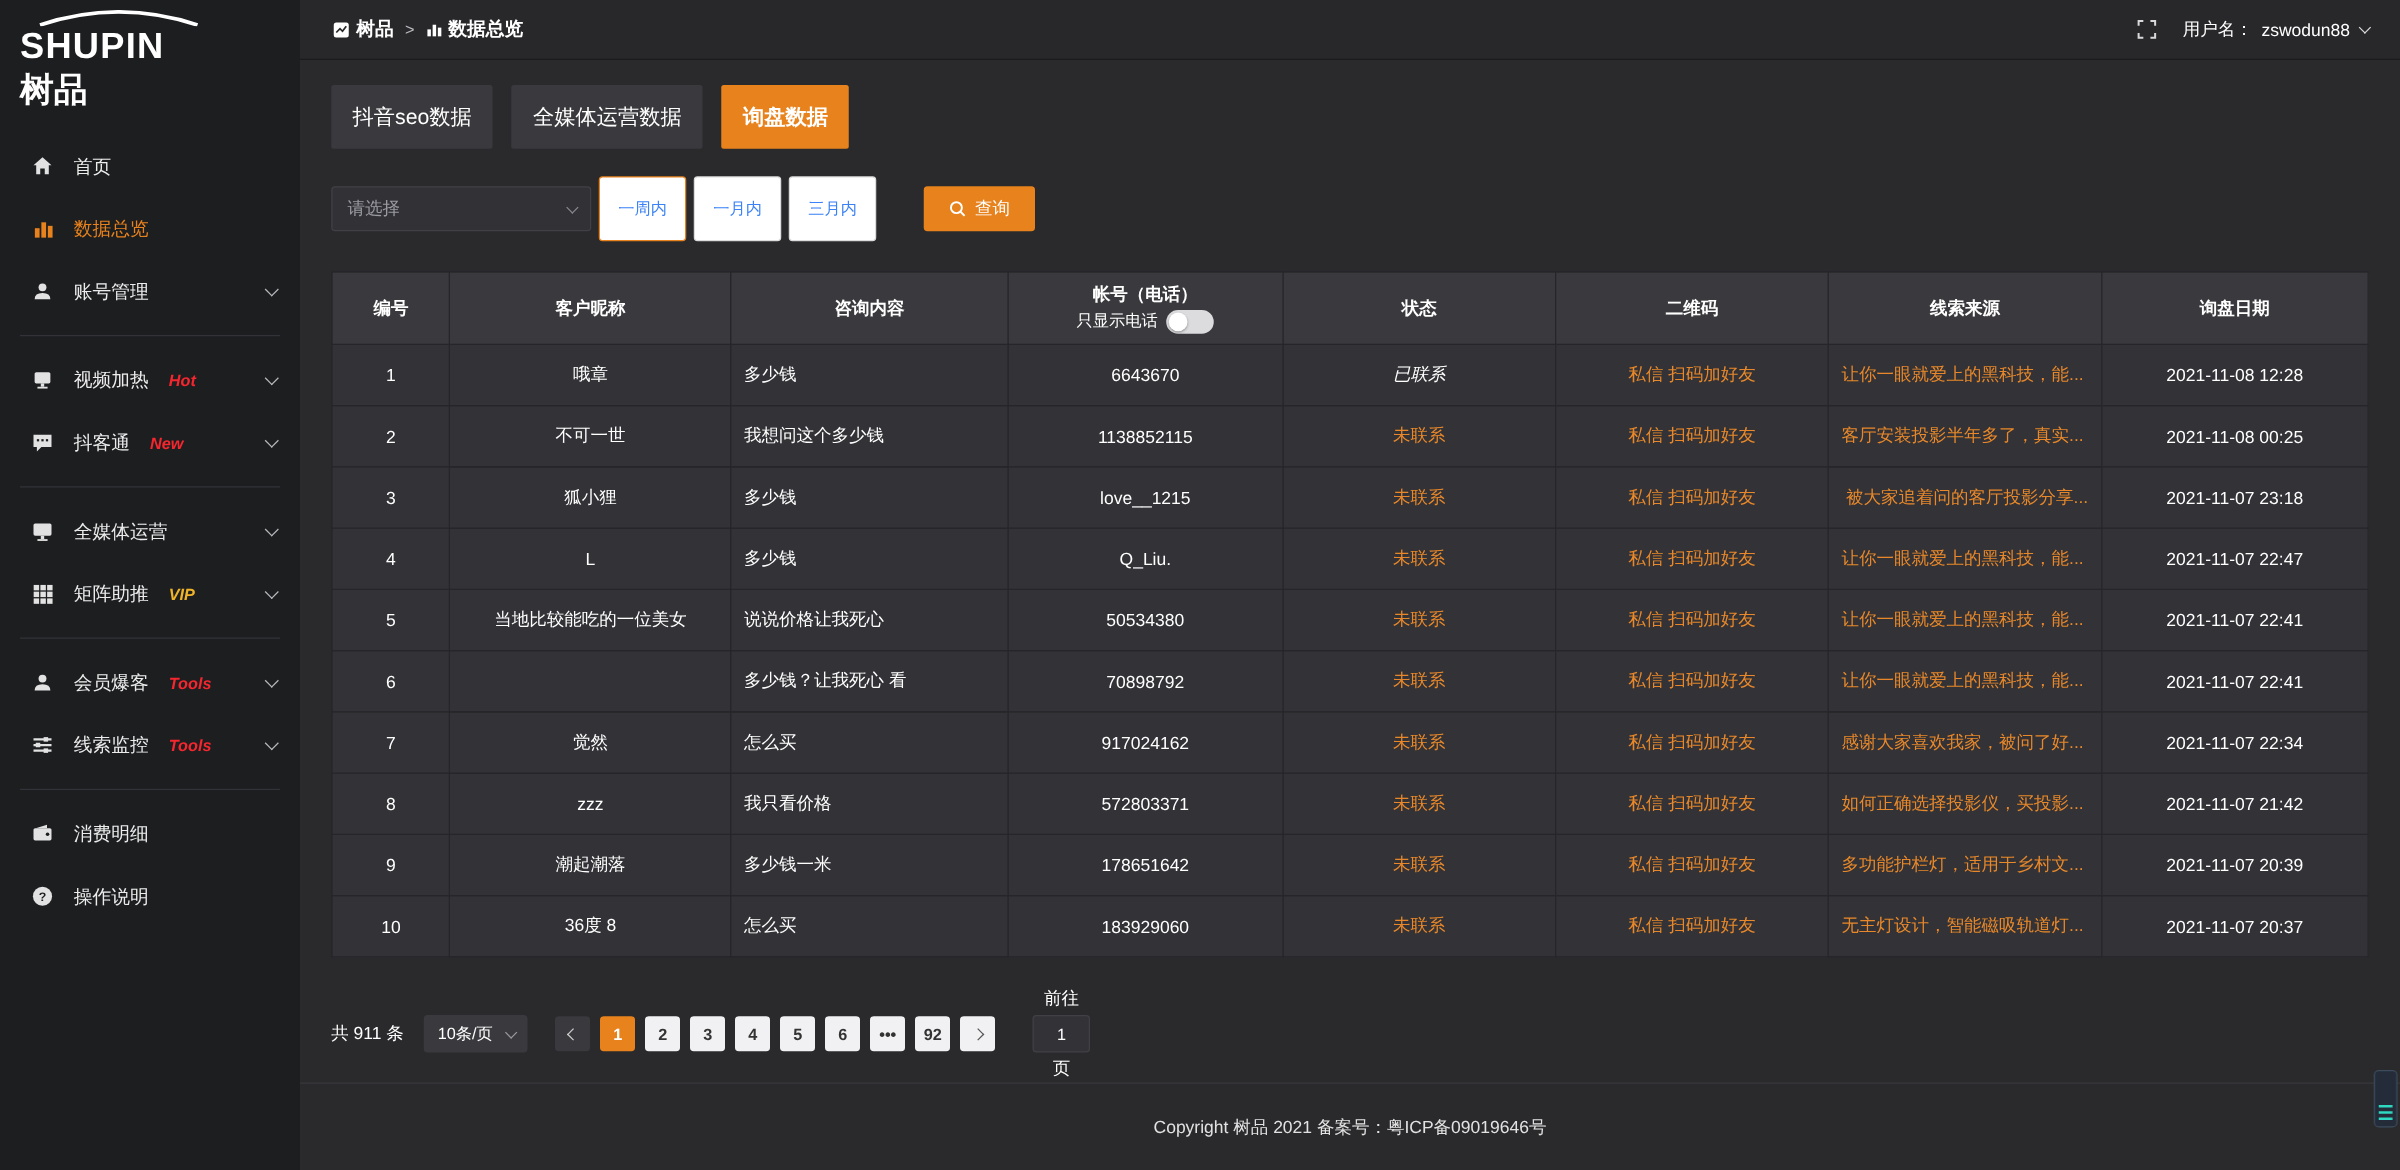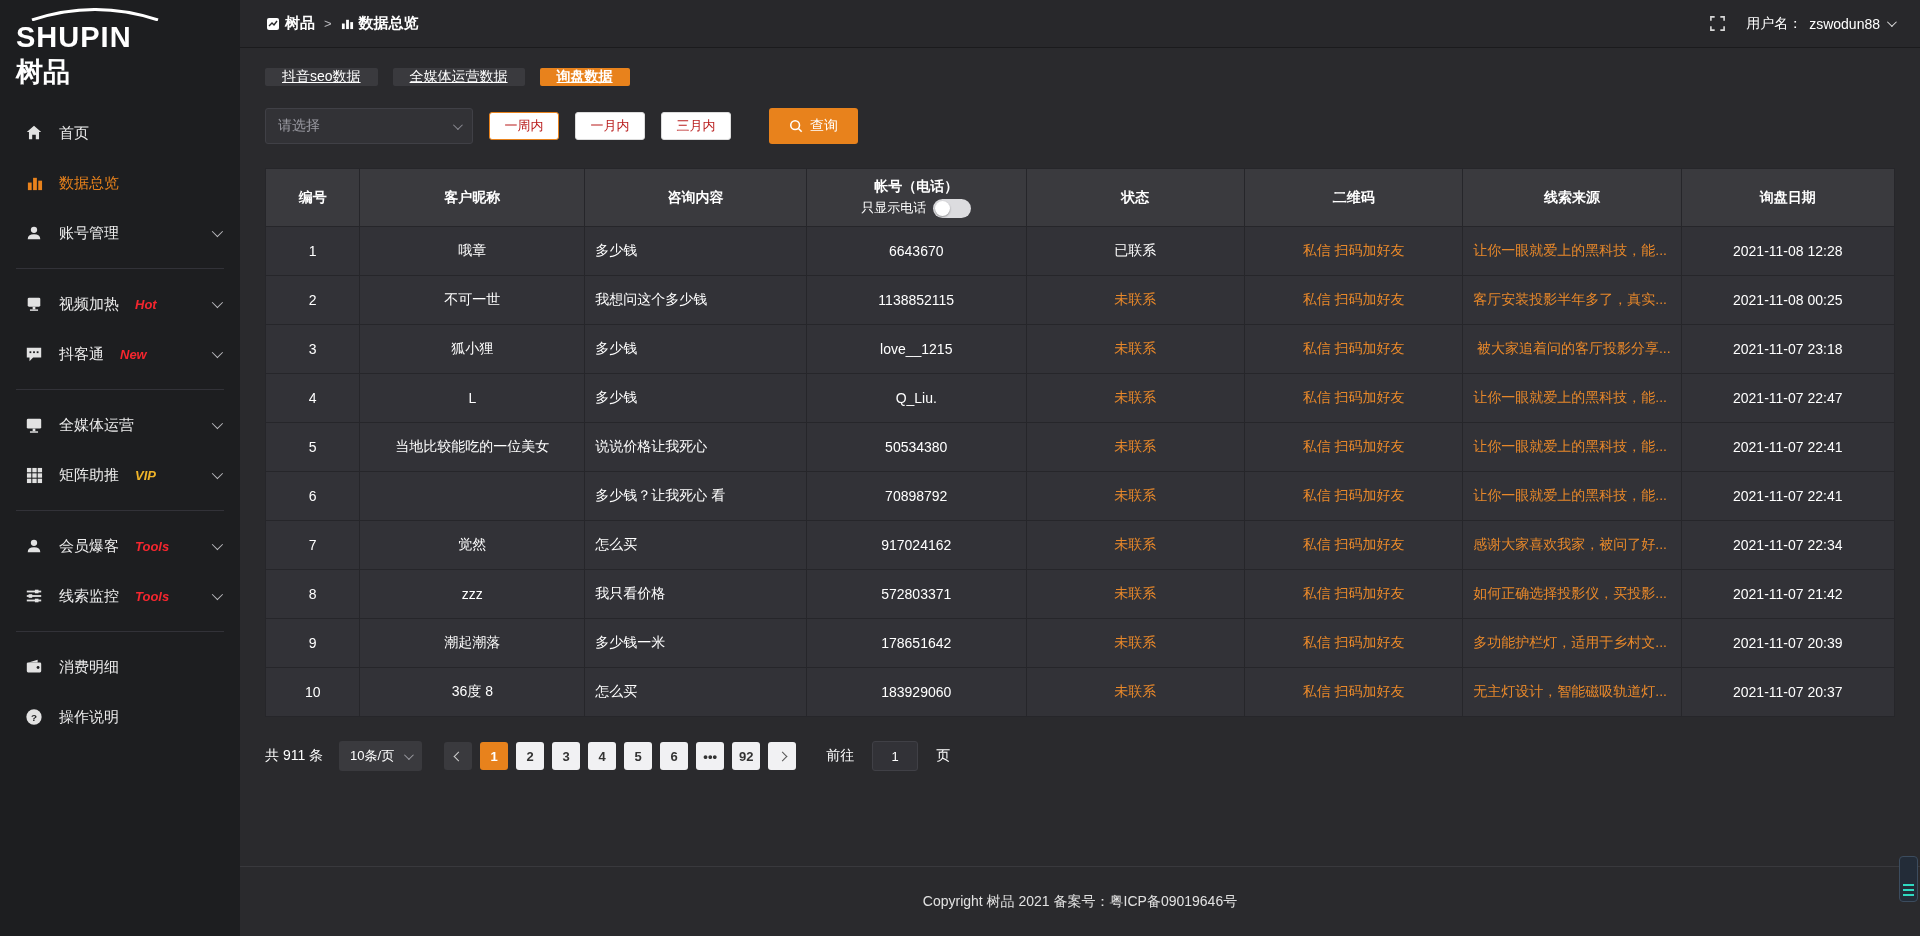--- a/index.html
+++ b/index.html
@@ -29,52 +29,52 @@
   .topbar { height:48px; background:#28282b; border-bottom:1px solid #1b1b1d; display:flex; align-items:center; padding:0 26px; flex-shrink:0; }
   .breadcrumb { display:flex; align-items:center; gap:9px; font-size:15px; font-weight:bold; }
   .bc-sep { color:#b9b9bd; font-weight:normal; font-size:13px; }
   .bc-item { display:flex; align-items:center; gap:5px; cursor:pointer; }
   .topbar-right { margin-left:auto; display:flex; align-items:center; gap:20px; }
   .username { display:flex; align-items:center; gap:7px; font-size:14px; cursor:pointer; }
   .chev-down { width:7px; height:7px; border-right:1.5px solid #ddd; border-bottom:1.5px solid #ddd; transform:rotate(45deg) translateY(-2px); }
   
   .content { flex:1; padding:20px 25px 0 25px; }
   .tabs { display:flex; gap:15px; }
-  .tab { background:#3a3a3e; color:#fff; font-size:14px; height:18px; padding:0 17px; display:flex; align-items:center; border-radius:2px; cursor:pointer;text-decoration:underline; }
+  .tab { background:#3a3a3e; color:#fff; font-size:17px; height:51px; padding:0 17px; display:flex; align-items:center; border-radius:2px; cursor:pointer; }
   .tab.active { background:#e8821c; font-weight:bold; }
   .filter-row { margin-top:22px; display:flex; align-items:center; }
   .select { width:208px; height:36px; background:#323236; border:1px solid #404046; border-radius:3px; color:#9a9aa2; font-size:14px; display:flex; align-items:center; padding:0 12px; cursor:pointer; }
   .select .chev-down { margin-left:auto; border-color:#8a8a92; }
-  .period-btn { height:28px; min-width:70px; background:#fff; color:#b91c1c; font-size:13px; border:1px solid #dcdcdc; border-radius:3px; display:flex; align-items:center; justify-content:center; margin-left:16px; cursor:pointer; }
+  .period-btn { height:52px; min-width:70px; background:#fff; color:#3b82f6; font-size:13px; border:1px solid #dcdcdc; border-radius:3px; display:flex; align-items:center; justify-content:center; margin-left:6px; cursor:pointer; }
   .period-btn.selected { border:1px solid #e8821c; }
   .period-btn:first-of-type { margin-left:26px; }
   .search-btn { height:36px; padding:0 20px; background:#e8821c; border:none; color:#fff; border-radius:3px; margin-left:38px; display:flex; align-items:center; gap:7px; font-size:14px; cursor:pointer; font-family:inherit; }
   
   table { margin-top:24px; width:100%; border-collapse:collapse; table-layout:fixed; }
   th { background:#3a3a3e; height:58px; font-size:14px; font-weight:bold; border:1px solid #26262a; text-align:center; }
   td { background:#323237; height:49px; font-size:14px; border:1px solid #26262a; text-align:center; padding:0 10px; }
   .td-ellipsis { white-space:nowrap; overflow:hidden; text-overflow:clip; }
   .orange { color:#e8882a; cursor:pointer; }
   .st-pending { color:#e8882a; }
-  .st-contacted { color:#fff; }
+  .st-contacted { color:#fff;font-style:italic; }
   .th-account-title { line-height:1.3; }
   .toggle-row { display:flex; align-items:center; justify-content:center; gap:7px; font-size:13px; font-weight:normal; margin-top:3px; }
   .toggle { width:38px; height:19px; background:#dcdcdf; border-radius:10px; position:relative; cursor:pointer; flex-shrink:0; }
   .toggle-knob { position:absolute; left:2px; top:2px; width:15px; height:15px; background:#fff; border-radius:50%; box-shadow:0 1px 2px rgba(0,0,0,.35); }
   
   .pagination { margin-top:24px; display:flex; align-items:center; font-size:14px; }
   .page-size { background:#3a3a3e; height:30px; padding:0 11px; display:flex; align-items:center; gap:10px; margin-left:16px; border-radius:3px; font-size:13px; cursor:pointer; }
   .page-size .chev-down { border-color:#9a9aa0; }
   .pg-btn { min-width:28px; height:28px; border-radius:3px; display:flex; align-items:center; justify-content:center; font-size:13px; margin-left:8px; cursor:pointer; font-weight:bold; }
   .pg-prev { background:#3a3a3e; margin-left:22px; }
   .pg-num, .pg-next { background:#f1f1f3; color:#333; }
   .pg-num.current { background:#e8821c; color:#fff; }
   .pg-chevron-left { width:7px; height:7px; border-left:1.7px solid #cfcfcf; border-bottom:1.7px solid #cfcfcf; transform:rotate(45deg); }
   .pg-chevron-right { width:7px; height:7px; border-right:1.7px solid #555; border-top:1.7px solid #555; transform:rotate(45deg); }
-  .goto { margin-left:30px; display:flex; align-items:center; gap:18px; }
+  .goto { margin-left:30px; display:flex; align-items:center; gap:4px;flex-direction:column; }
   .goto-input { width:46px; height:30px; background:#323237; border:1px solid #404046; border-radius:3px; color:#fff; text-align:center; font-size:13px; font-family:inherit; }
   
   .footer { height:70px; border-top:1px solid #39393d; display:flex; align-items:center; justify-content:center; color:#e2e2e2; font-size:14px; flex-shrink:0; }
   
   .float-widget { position:fixed; right:2px; bottom:34px; width:19px; height:46px; background:#232c38; border:1px solid #3c4c5e; border-radius:4px; display:flex; flex-direction:column; justify-content:flex-end; align-items:center; padding-bottom:5px; gap:3px; cursor:pointer; }
   .float-widget span { display:block; width:11px; height:2px; background:#2fd8c0; }
 </style>
 </head>
 <body>
 

